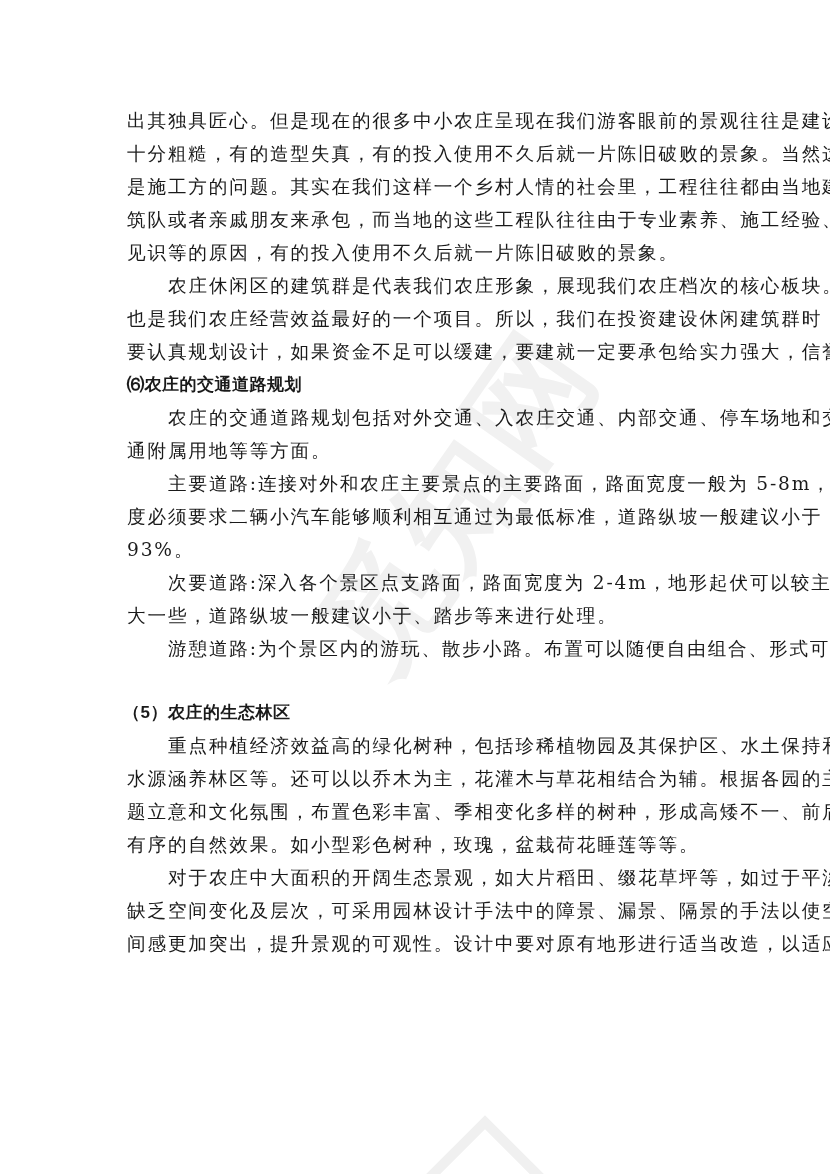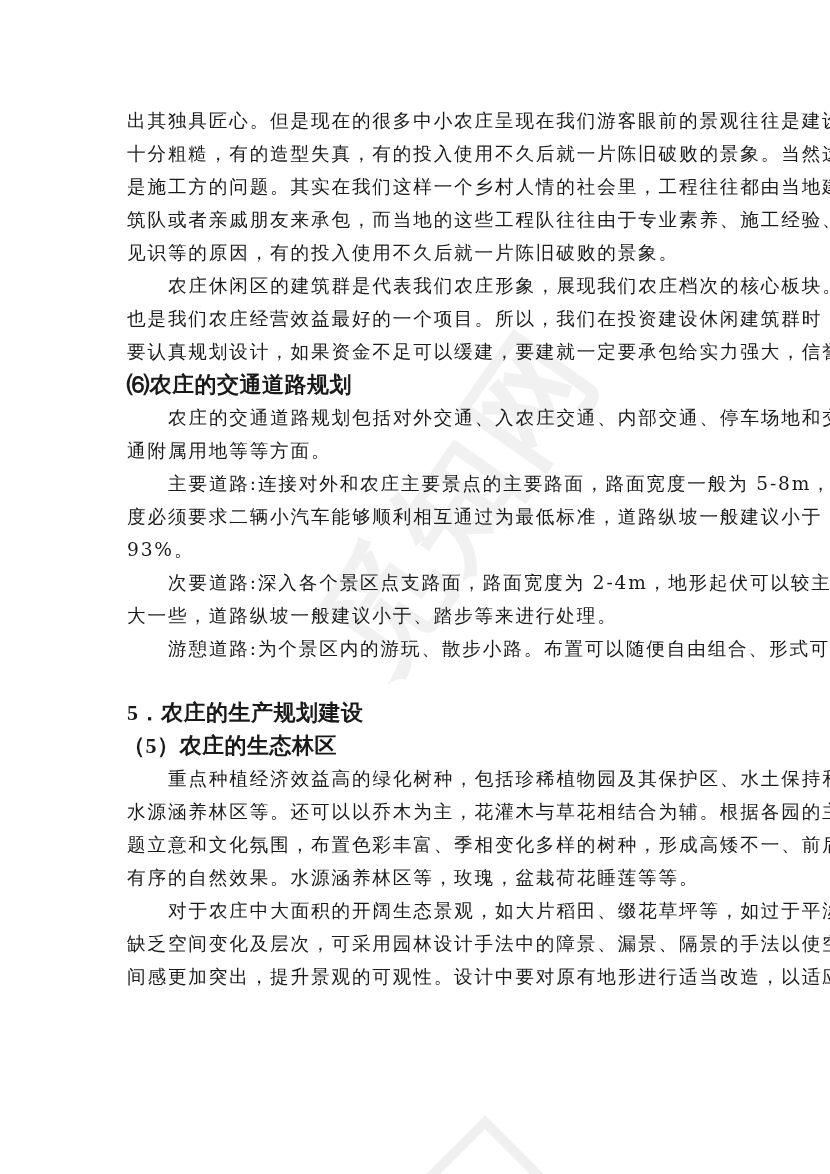--- a/index.html
+++ b/index.html
@@ -72,23 +72,23 @@
     }
     .line {
       font-size: 18.6px;
       line-height: 33px;
       height: 33px;
       white-space: nowrap;
       letter-spacing: 1.85px;
     }
     .indent { padding-left: 41px; }
     .heading {
-      font-family: Liberation Serif, serif;
+      font-family: Liberation Sans, sans-serif;
       font-weight: bold;
-      font-size: 22px;
+      font-size: 17px;
       line-height: 33px;
       height: 33px;
       letter-spacing: 0.5px;
       white-space: nowrap;
     }
     .heading-sub { padding-left: 0; margin-left: -4px; }
     .gap { height: 31px; }
   </style>
 </head>
 <body>
@@ -135,28 +135,27 @@
       <div class="line indent">次要道路:深入各个景区点支路面，路面宽度为 2-4m，地形起伏可以较主路</div>
       <div class="line">大一些，道路纵坡一般建议小于、踏步等来进行处理。</div>
     </div>
 
     <div>
       <div class="line indent">游憩道路:为个景区内的游玩、散步小路。布置可以随便自由组合、形式可以</div>
     </div>
 
     <div class="gap"></div>
 
-    <div class="heading">5．农庄的生产规划建设</div>
     <div class="heading heading-sub">（5）农庄的生态林区</div>
 
     <div>
       <div class="line indent">重点种植经济效益高的绿化树种，包括珍稀植物园及其保护区、水土保持和</div>
       <div class="line">水源涵养林区等。还可以以乔木为主，花灌木与草花相结合为辅。根据各园的主</div>
       <div class="line">题立意和文化氛围，布置色彩丰富、季相变化多样的树种，形成高矮不一、前后</div>
-      <div class="line">有序的自然效果。水源涵养林区等，玫瑰，盆栽荷花睡莲等等。</div>
+      <div class="line">有序的自然效果。如小型彩色树种，玫瑰，盆栽荷花睡莲等等。</div>
     </div>
 
     <div>
       <div class="line indent">对于农庄中大面积的开阔生态景观，如大片稻田、缀花草坪等，如过于平淡，</div>
       <div class="line">缺乏空间变化及层次，可采用园林设计手法中的障景、漏景、隔景的手法以使空</div>
       <div class="line">间感更加突出，提升景观的可观性。设计中要对原有地形进行适当改造，以适应</div>
     </div>
 
   </div>
 </div>

